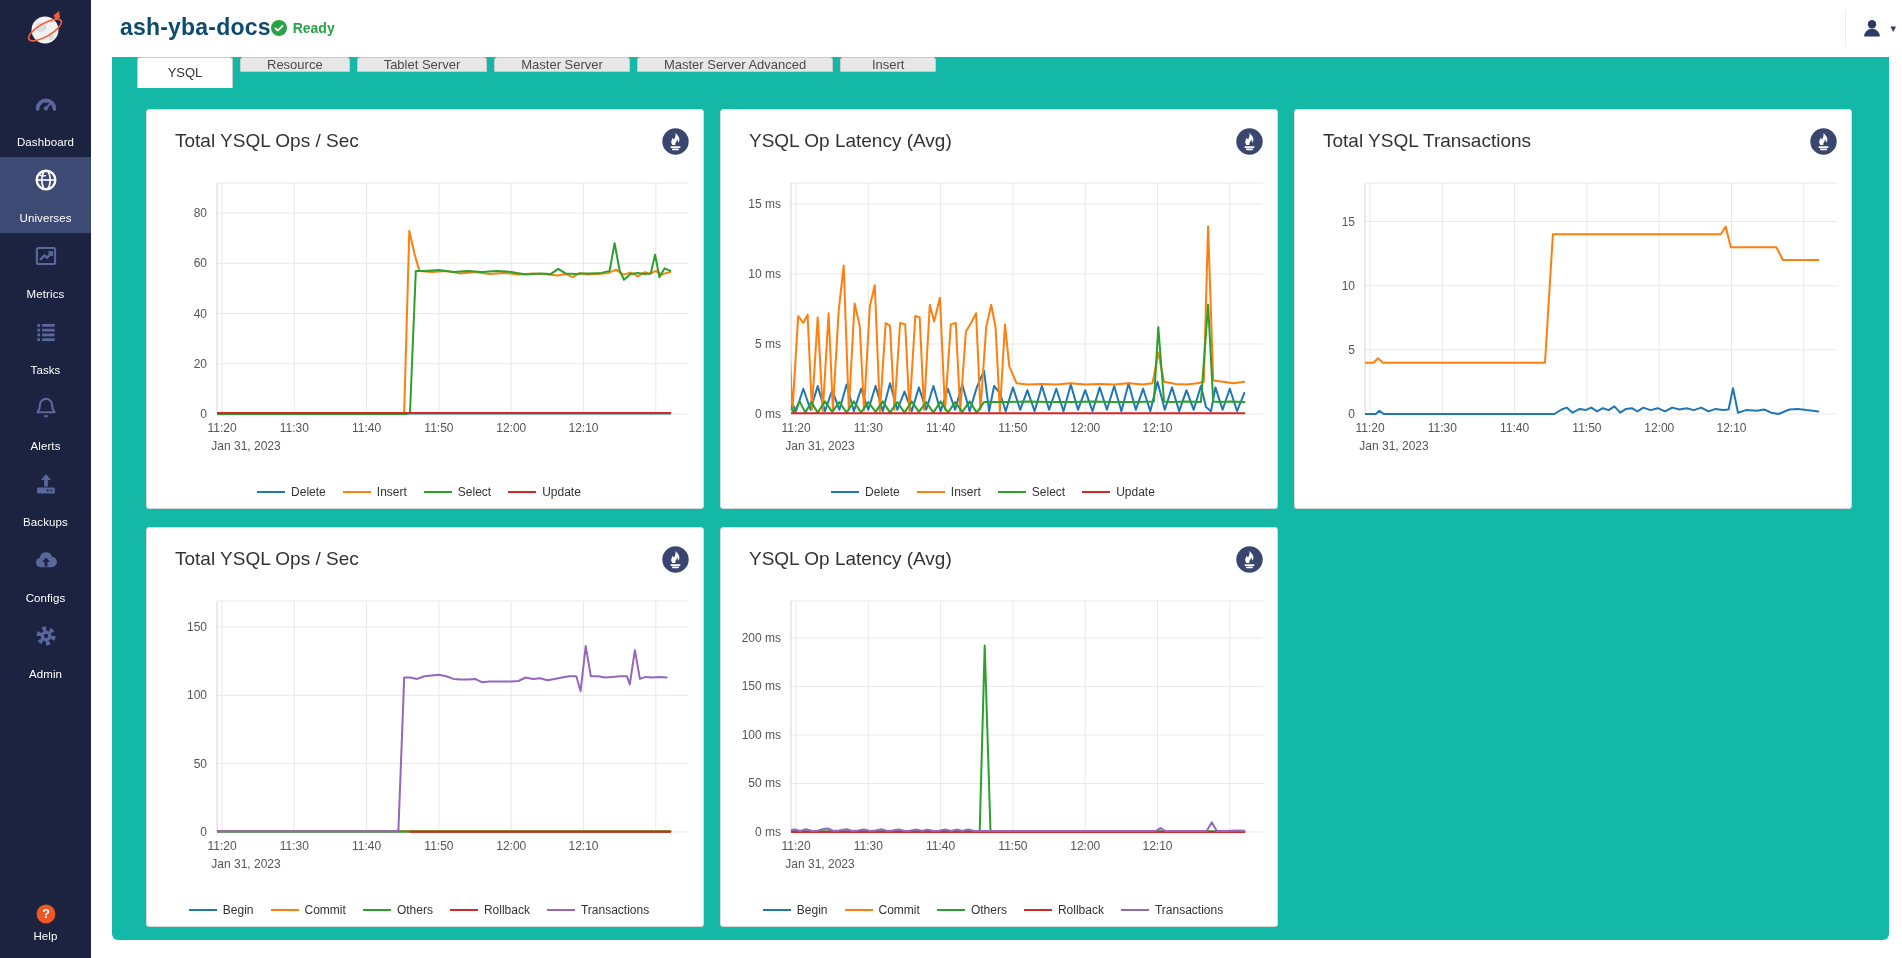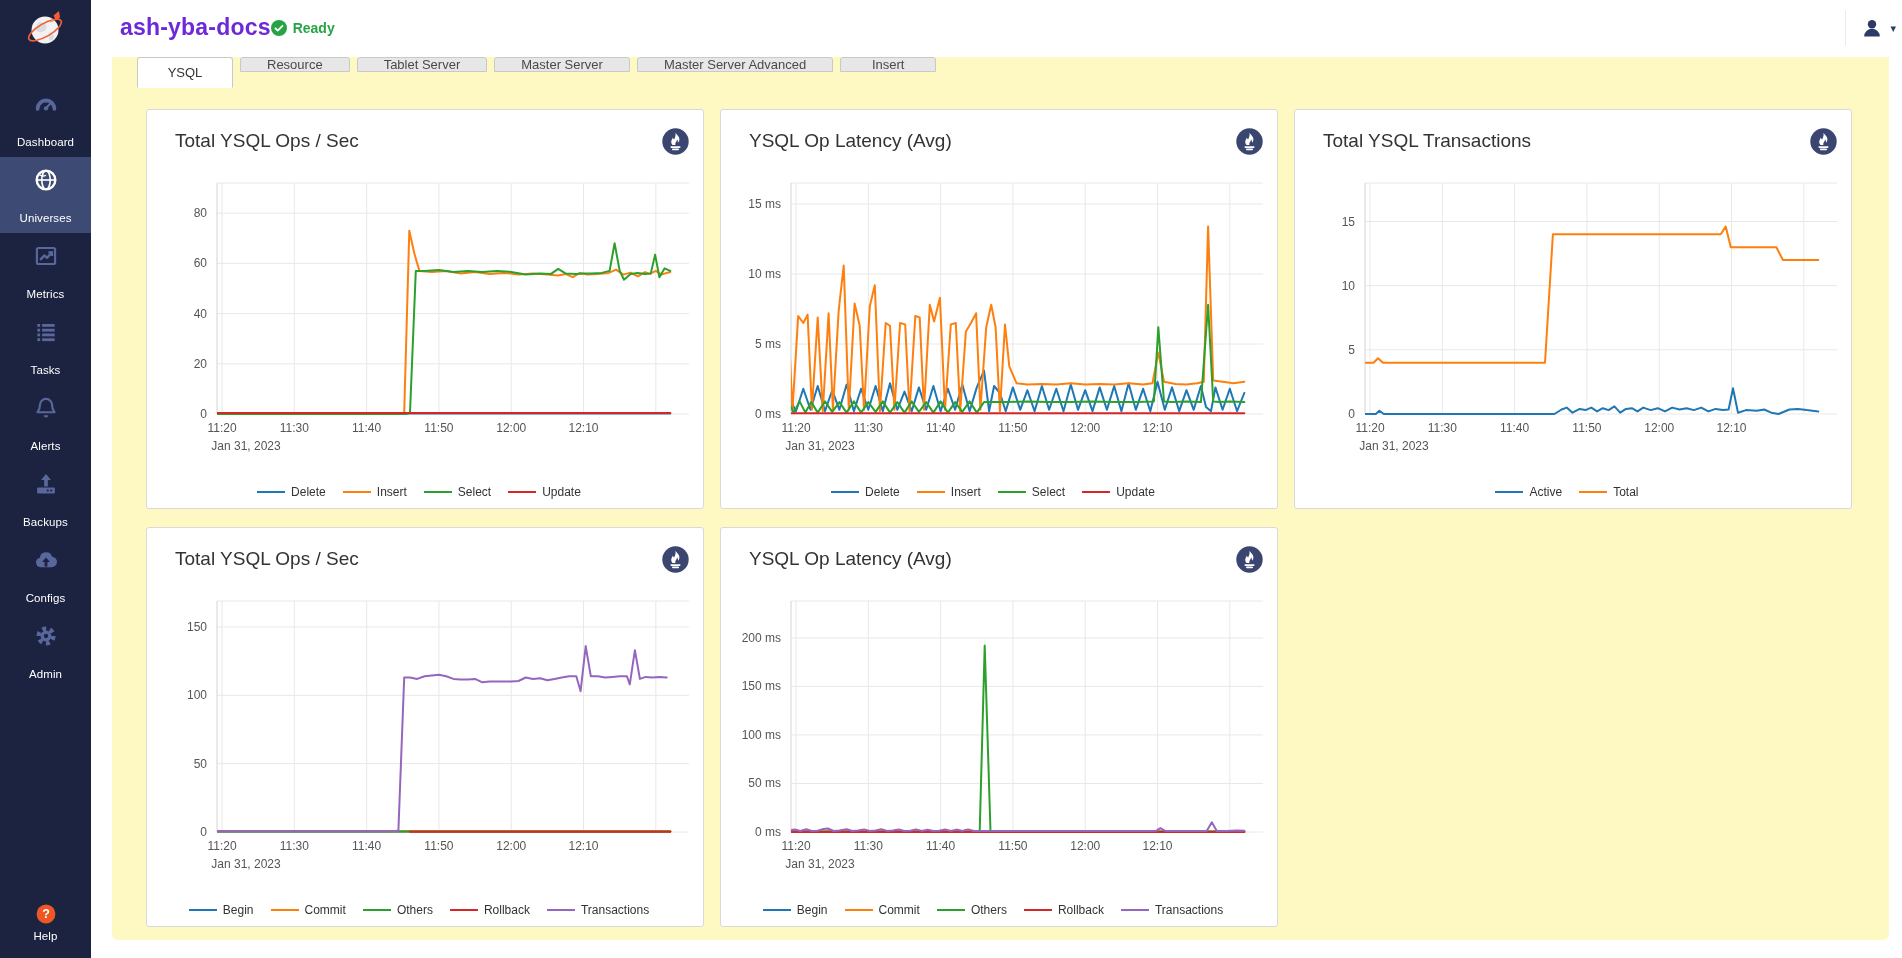--- a/index.html
+++ b/index.html
@@ -11,26 +11,26 @@
   
   .sidebar { position:absolute; left:0; top:0; width:91px; height:958px; background:#1c2340; z-index:5; }
   .logo-box { height:55px; display:flex; align-items:center; justify-content:center; }
   .nav { margin-top:26px; }
   .nav-item { height:76px; display:flex; flex-direction:column; align-items:center; justify-content:center; gap:19px; cursor:pointer; }
   .nav-item.active { background:#3d4a73; }
   .nav-label { color:#ffffff; font-size:11.5px; letter-spacing:.1px; }
   .help-item { position:absolute; bottom:6px; left:0; width:100%; height:60px; display:flex; flex-direction:column; align-items:center; justify-content:center; gap:4px; cursor:pointer; }
   
   .header { position:absolute; left:91px; top:0; right:0; height:55px; background:#fff; display:flex; align-items:center; }
-  .page-title { font-size:23px; font-weight:bold; color:#6d28d9; margin-left:29px; letter-spacing:.2px; }
+  .page-title { font-size:23px; font-weight:bold; color:#0c4a6e; margin-left:29px; letter-spacing:.2px; }
   .ready-badge { display:flex; align-items:center; gap:6px; color:#27a345; font-weight:bold; font-size:14px; }
   .user-area { position:absolute; right:6px; top:10px; height:36px; display:flex; align-items:center; gap:6px; padding-left:14px; border-left:1px solid #ececec; cursor:pointer; }
   .chev { color:#2d3a66; font-size:11px; }
   
-  .container { position:absolute; left:112px; top:57px; width:1777px; height:883px; background:#fef9c3; border-radius:0 0 6px 6px; }
+  .container { position:absolute; left:112px; top:57px; width:1777px; height:883px; background:#14b8a6; border-radius:0 0 6px 6px; }
   .tabs { display:flex; gap:7px; padding-left:25px; align-items:flex-start; height:31px; }
   .tab { background:#e7e7e7; border:1px solid #c9c9c9; font-size:13px; color:#4a4a4a; height:15px;
          display:flex; align-items:center; justify-content:center; padding:0 26px; min-width:96px;
          border-radius:3px 3px 0 0; cursor:pointer; }
   .tab.active { background:#ffffff; border-bottom-color:#ffffff; height:31px; color:#333; }
   .grid { position:absolute; left:34px; top:52px; display:grid; grid-template-columns:repeat(3,558px); grid-auto-rows:400px; gap:18px 16px; }
   .panel { position:relative; background:#ffffff; border:1px solid #d9d9d9; border-radius:3px; }
   .panel-title { position:absolute; left:28px; top:20px; font-size:19px; color:#333; z-index:2; }
   .prom-btn { position:absolute; right:13px; top:17px; width:29px; height:29px; cursor:pointer; z-index:2; }
   svg.plot { position:absolute; left:0; top:0; }
@@ -359,30 +359,20 @@
             </g>
             <text x="75.03" y="322" text-anchor="middle" font-size="12" fill="#555555">11:20</text>
             <text x="147.32999999999998" y="322" text-anchor="middle" font-size="12" fill="#555555">11:30</text>
             <text x="219.63" y="322" text-anchor="middle" font-size="12" fill="#555555">11:40</text>
             <text x="291.93" y="322" text-anchor="middle" font-size="12" fill="#555555">11:50</text>
             <text x="364.23" y="322" text-anchor="middle" font-size="12" fill="#555555">12:00</text>
             <text x="436.53000000000003" y="322" text-anchor="middle" font-size="12" fill="#555555">12:10</text>
             <text x="99" y="340" text-anchor="middle" font-size="12" fill="#555555">Jan 31, 2023</text>
           </svg>
         </div>
-        <div class="legend">
-          <div class="legend-item">
-            <span class="swatch" style="border-color:#1f77b4"></span>
-            <span>Active</span>
-          </div>
-          <div class="legend-item">
-            <span class="swatch" style="border-color:#ff7f0e"></span>
-            <span>Total</span>
-          </div>
-        </div>
       </section>
       <section class="panel">
         <div class="panel-title">Total YSQL Ops / Sec</div>
         <div class="prom-btn"><svg width="29" height="29" viewBox="0 0 29 29">
             <circle cx="14.5" cy="14.5" r="13.2" fill="#3a4570"></circle>
             <path d="M14.5 5.8c1.2 2.2 3.9 3.6 3.9 6.6 0 1.6-.7 2.6-1.4 3.2.1-1.2-.3-2.6-1-3.3.1 1.5-.6 2.2-1.3 3.3-.5.8-.6 1.7-.3 2.5h-2.9c-1-1.1-1.5-2.5-1.2-4 .3-1.4 1.2-2.3 1.5-3.7.3 1 .8 1.6 1.3 2 .7-1.4 1.9-3.5 1.4-6.6z" fill="#fff"></path>
             <rect x="9.4" y="19.2" width="10.2" height="1.7" rx=".8" fill="#fff"></rect>
             <rect x="11" y="21.6" width="7" height="1.6" rx=".8" fill="#fff"></rect>
           </svg></div>
         <div>

